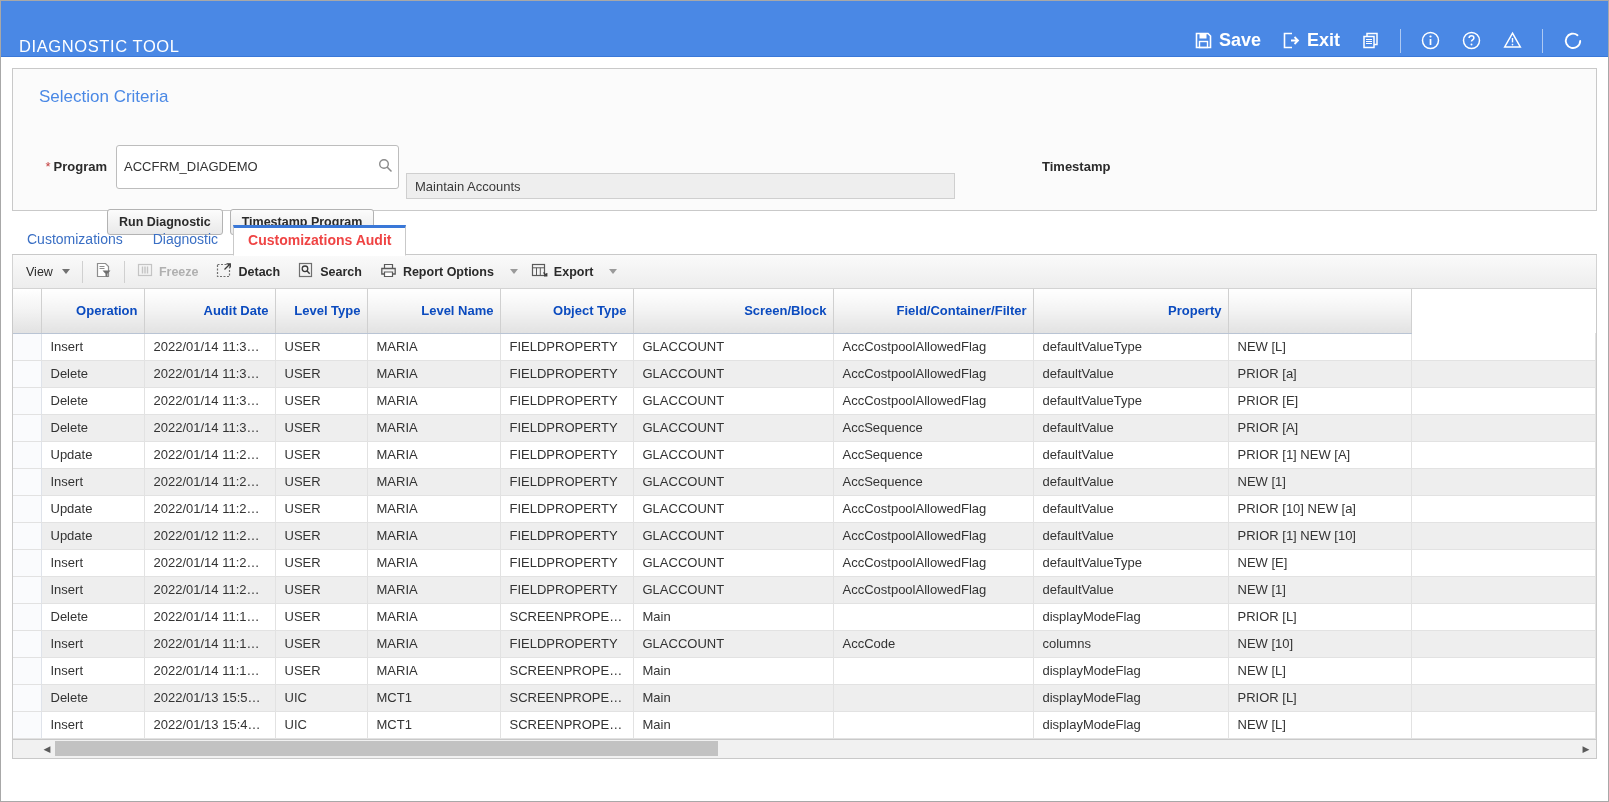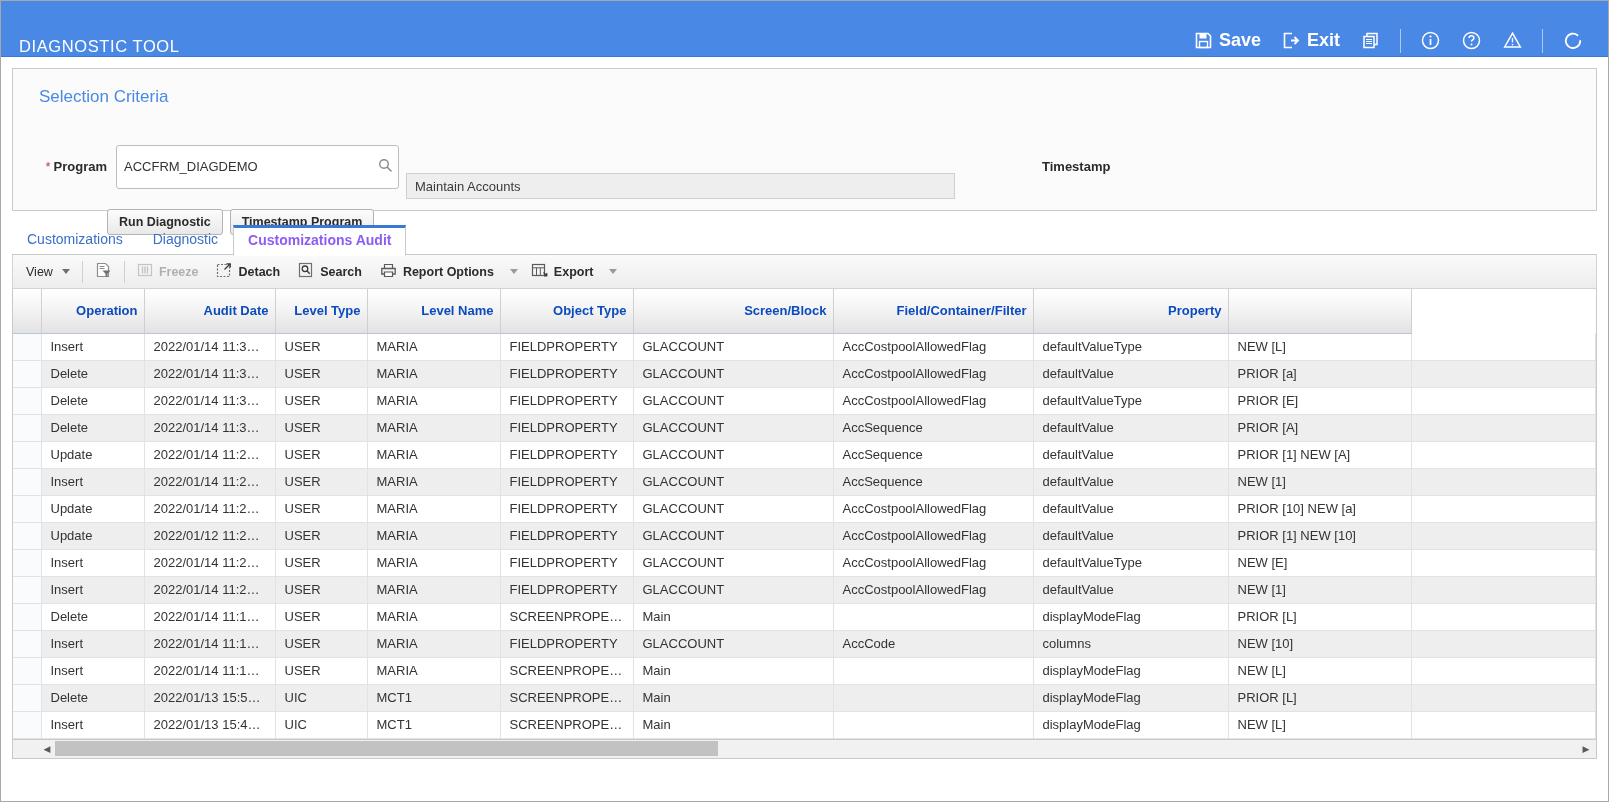--- a/index.html
+++ b/index.html
@@ -100,21 +100,21 @@
     border-bottom: 1px solid #c9c9c9;
     height: 31px;
   }
   .tab {
     font-size: 14px; color: #3a6fc4; padding: 5px 14px 7px 14px;
     cursor: pointer; position: relative; top: 1px;
     border: 1px solid transparent; border-bottom: none;
     background: transparent; white-space: nowrap;
   }
   .tab.active {
-    color: #8b5cf6; font-weight: bold;
+    color: #ef4444; font-weight: bold;
     background: #ffffff;
     border: 1px solid #c9c9c9; border-bottom: 1px solid #ffffff;
     border-top: 3px solid #3a78d8;
     padding-top: 4px;
   }
 
   
   .grid-toolbar {
     display: flex; align-items: center;
     margin: 0 11px; height: 34px;

